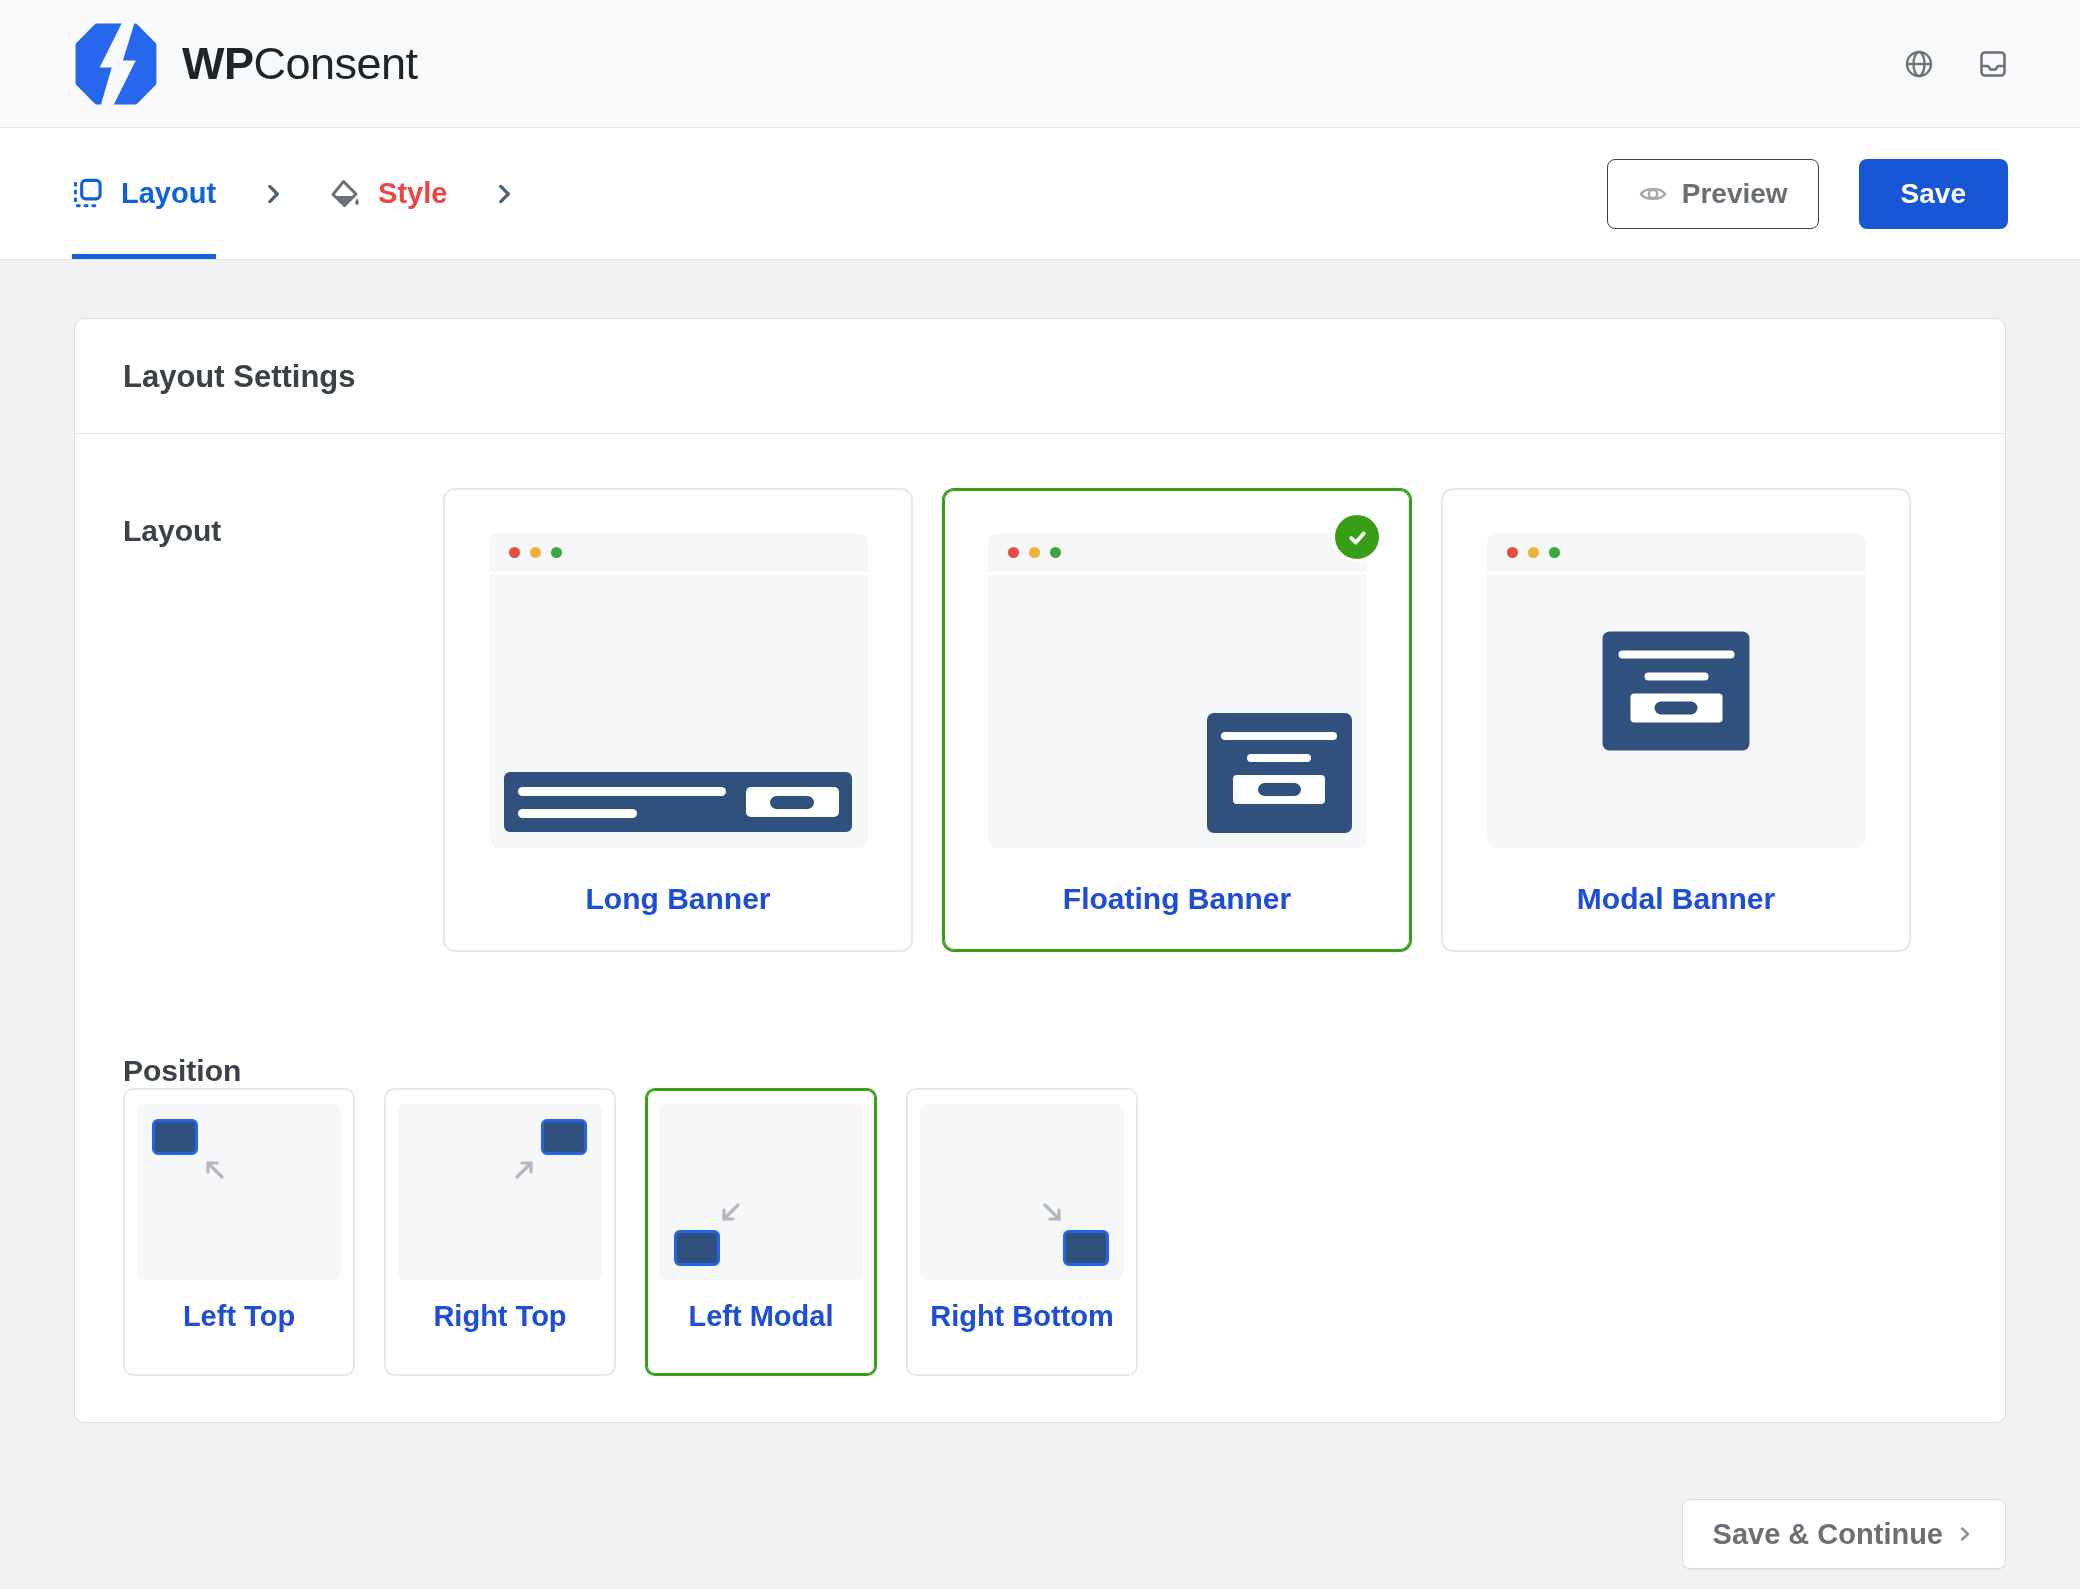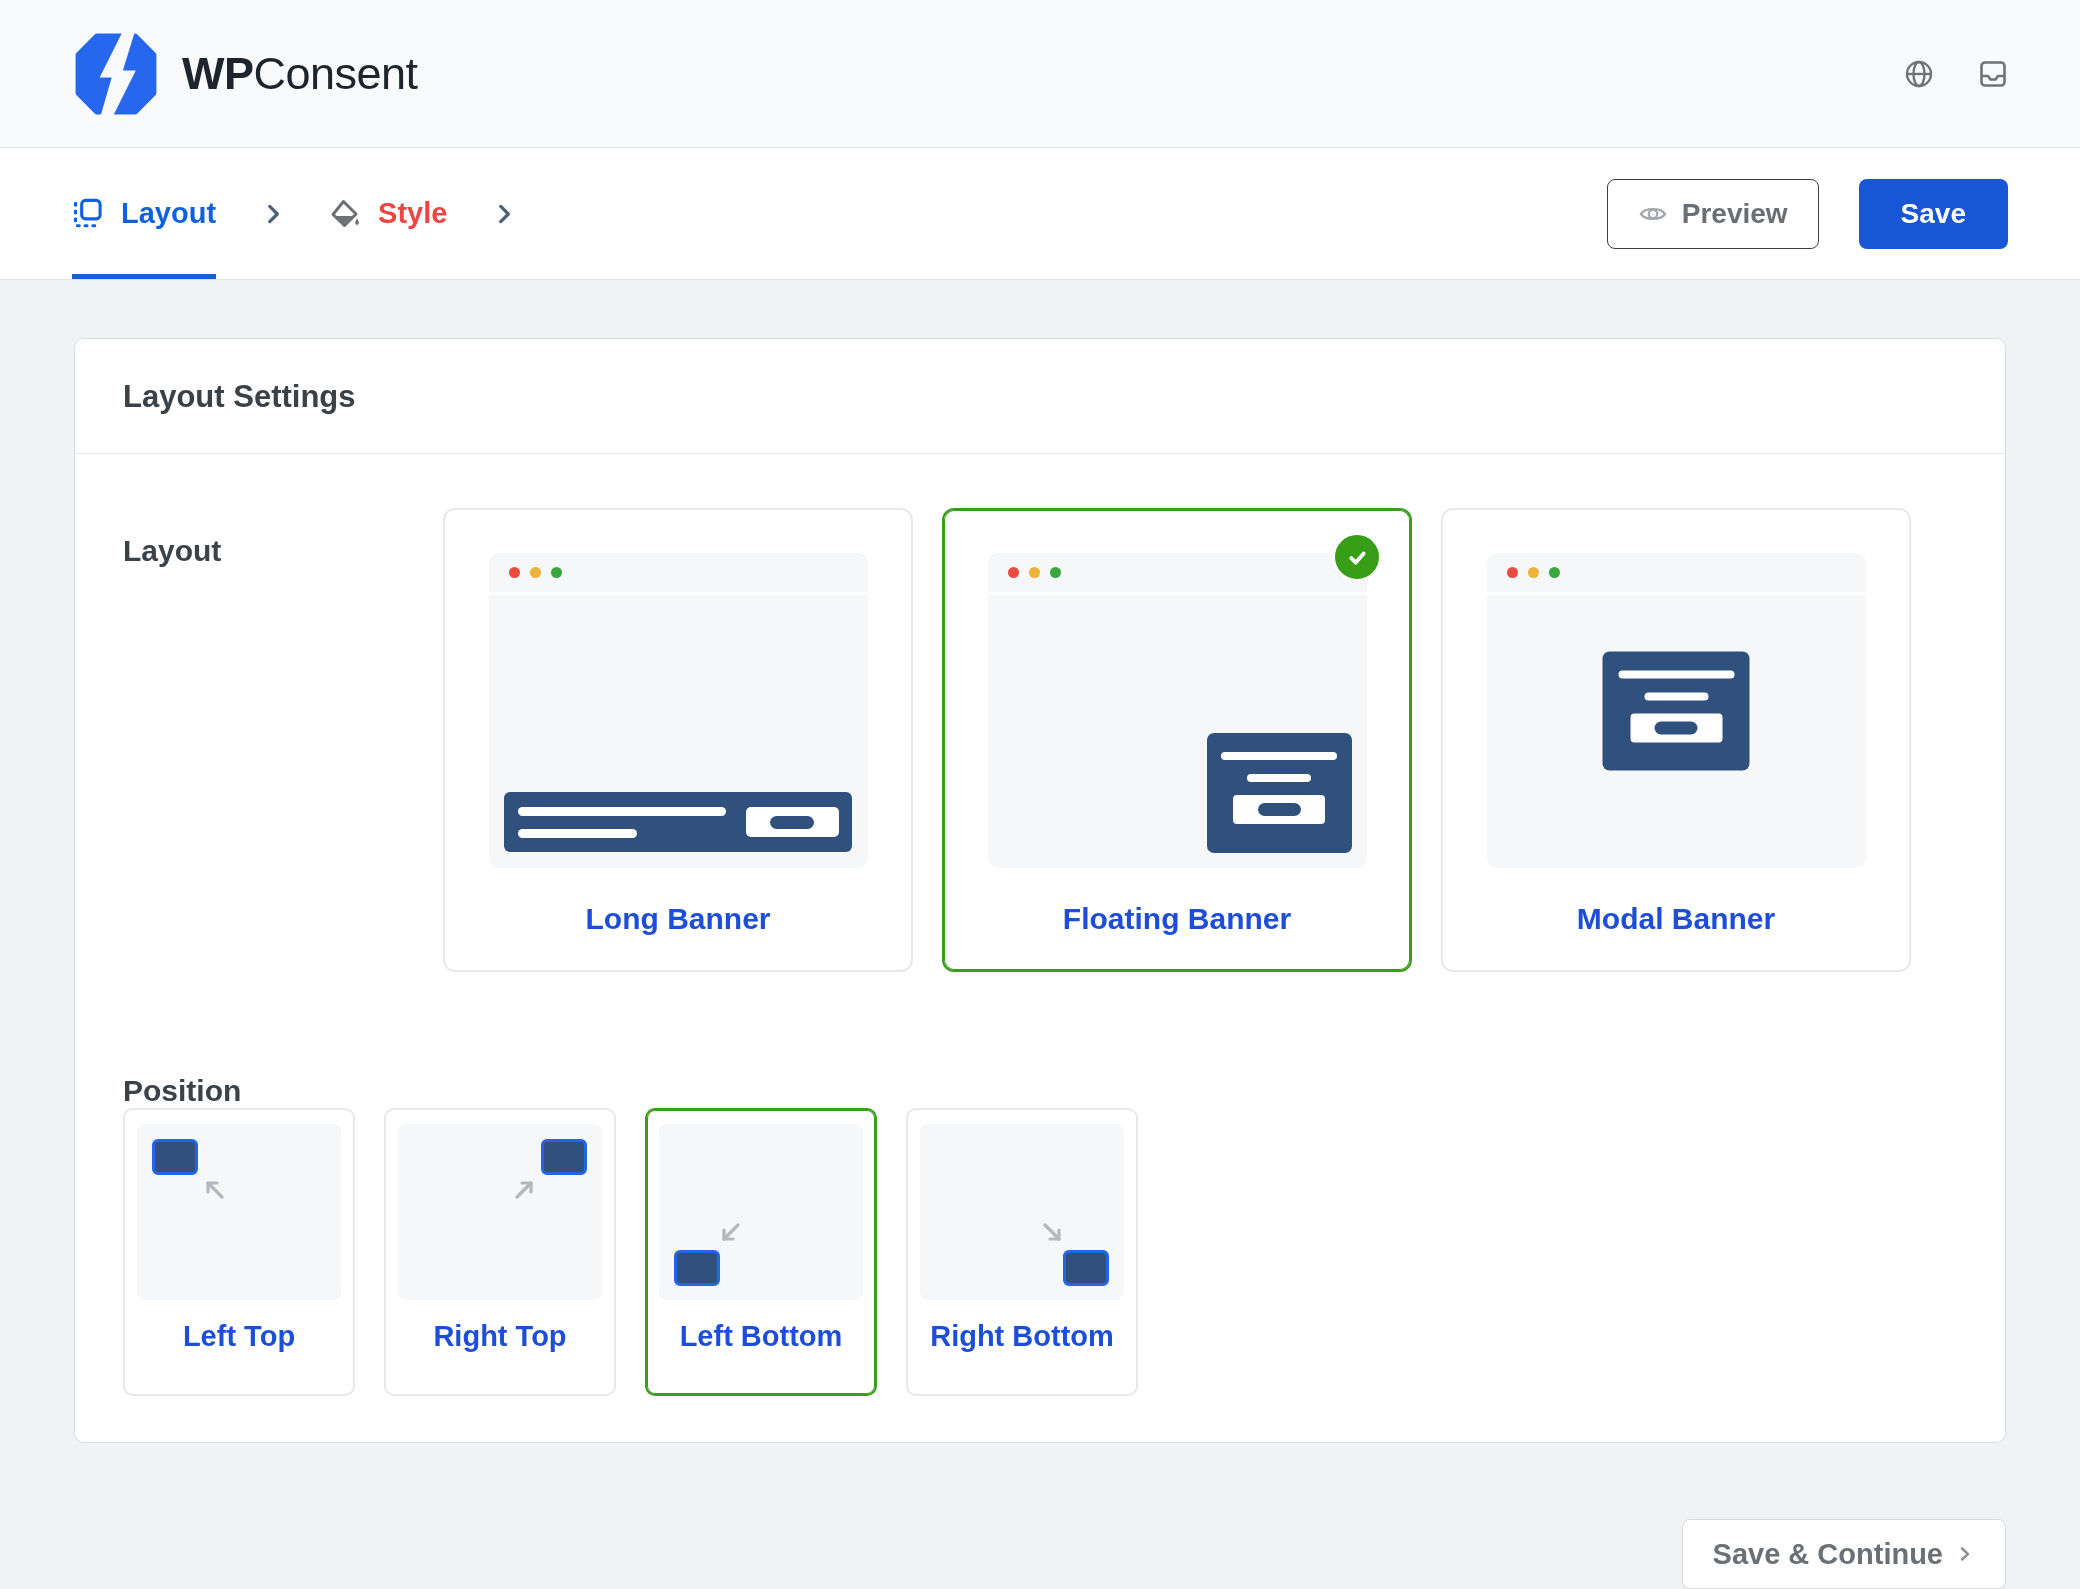--- a/index.html
+++ b/index.html
@@ -7,21 +7,21 @@
   body {
     font-family: "Liberation Sans", "DejaVu Sans", sans-serif;
     background: #f1f2f3;
     color: #3b424a;
     overflow: hidden;
   }
   svg { display:block; }
 
   
   .app-header {
-    height: 148px;
+    height: 128px;
     background: #f9fafb;
     border-bottom: 1px solid #e5e7e9;
     display: flex; align-items: center; justify-content: space-between;
     padding: 0 72px;
   }
   .brand { display: flex; align-items: center; gap: 22px; }
   .brand-text { font-size: 45px; color: #1d242c; letter-spacing: -0.5px; }
   .brand-text .b { font-weight: 800; }
   .brand-text .r { font-weight: 500; }
   .header-icons { display: flex; align-items: center; gap: 44px; }
@@ -350,21 +350,21 @@
           <div class="opt-card pos-opt selected">
             <div class="pos-panel pos-lb">
               <span class="pos-rect"></span>
               <span class="pos-arrow">
                 <svg viewBox="0 0 26 26" width="26" height="26" fill="none" stroke="currentColor" stroke-width="3.2" stroke-linecap="round" stroke-linejoin="round">
                   <path d="M21 21 L7 7"></path>
                     <path d="M7 16 V7 H16"></path>
                 </svg>
               </span>
             </div>
-            <div class="opt-label">Left Bottom</div>
+            <div class="opt-label">Left Modal</div>
           </div>
 
           <div class="opt-card pos-opt">
             <div class="pos-panel pos-rb">
               <span class="pos-rect"></span>
               <span class="pos-arrow">
                 <svg viewBox="0 0 26 26" width="26" height="26" fill="none" stroke="currentColor" stroke-width="3.2" stroke-linecap="round" stroke-linejoin="round">
                   <path d="M21 21 L7 7"></path>
                     <path d="M7 16 V7 H16"></path>
                 </svg>

